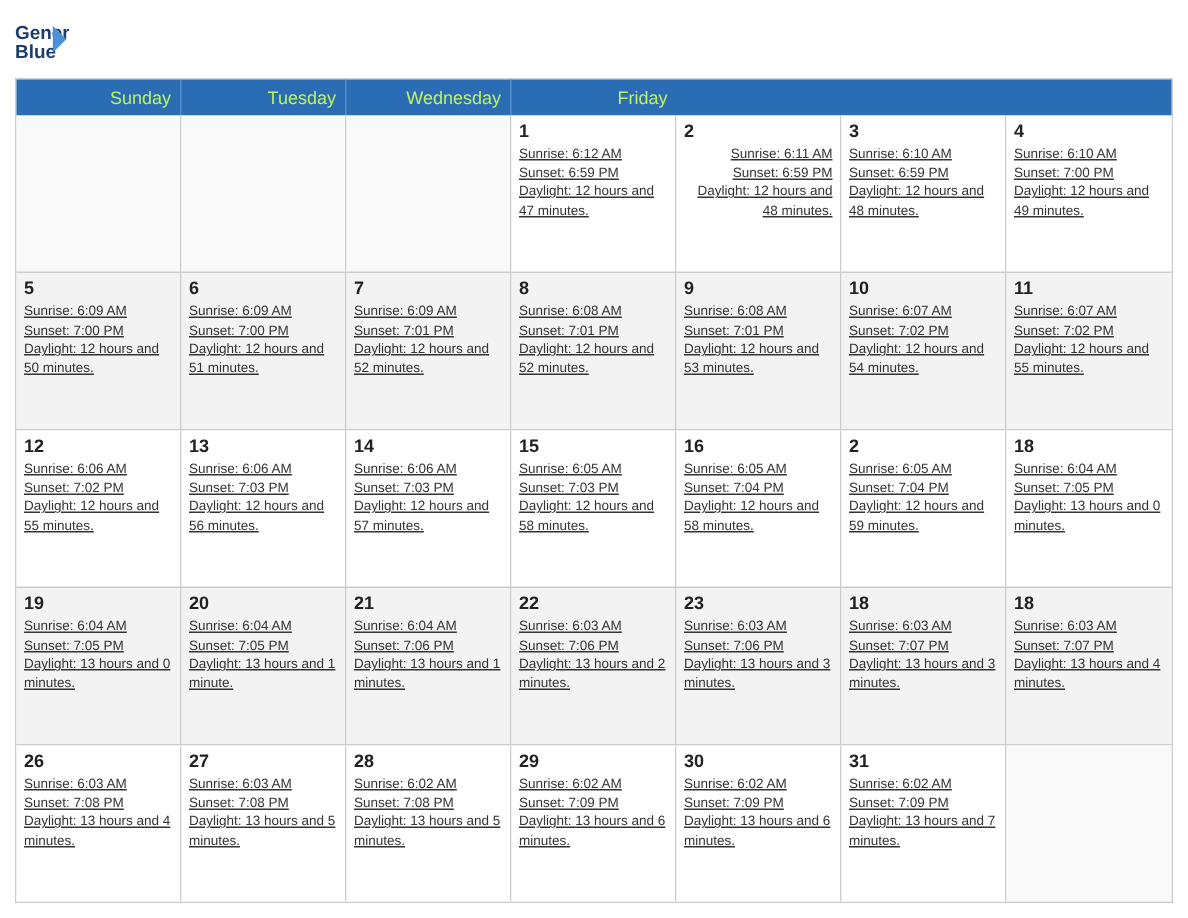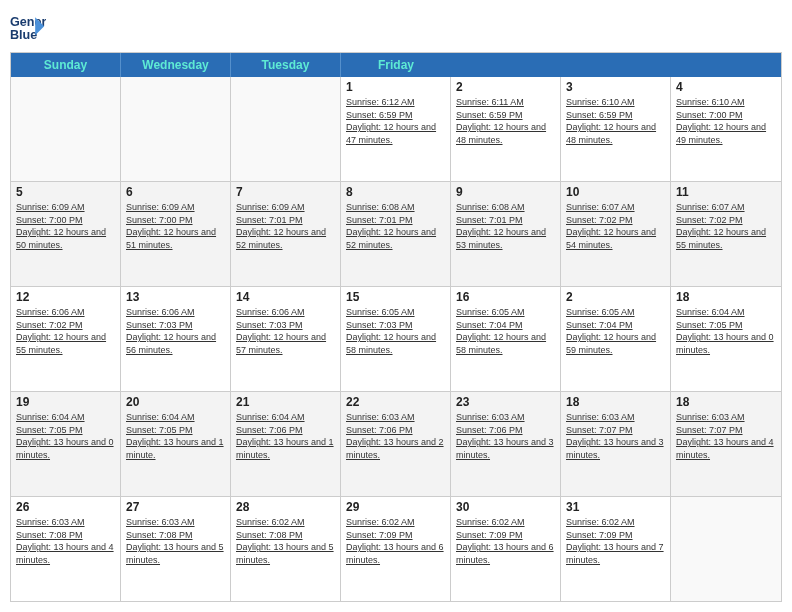--- a/index.html
+++ b/index.html
@@ -59,26 +59,26 @@
       display: flex;
       flex-direction: column;
       border: 1px solid #ccc;
     }
     .cal-header {
       display: grid;
       grid-template-columns: repeat(7, 1fr);
       background: #2a6db5;
     }
     .cal-header-cell {
-      color: #5eead4;
+      color: #bef264;
       font-size: 12px;
-      font-weight: bold;
+      font-weight: normal;
       padding: 5px 6px;
       border-right: 1px solid #5590cc;
-      text-align: center;
+      text-align: right;
     }
     .cal-header-cell:last-child { border-right: none; }
     .cal-body {
       display: flex;
       flex-direction: column;
       flex: 1;
     }
     .cal-row {
       display: grid;
       grid-template-columns: repeat(7, 1fr);
@@ -130,38 +130,38 @@
     </div>
     <div class="title-block">
       <div class="month-title"></div>
       <div class="location"></div>
     </div>
   </div>
 
   <div class="calendar">
     <div class="cal-header">
     <div class="cal-header-cell">Sunday</div>
+        <div class="cal-header-cell">Tuesday</div>
         <div class="cal-header-cell">Wednesday</div>
-        <div class="cal-header-cell">Tuesday</div>
         <div class="cal-header-cell">Friday</div>
       </div>
     <div class="cal-body">
     <div class="cal-row">
           <div class="cal-cell empty"></div>
           <div class="cal-cell empty"></div>
           <div class="cal-cell empty"></div>
           <div class="cal-cell">
             <div class="day-num">1</div>
             <div class="cell-info" style="white-space: pre-line;">Sunrise: 6:12 AM
 Sunset: 6:59 PM
 Daylight: 12 hours and 47 minutes.</div>
           </div>
           <div class="cal-cell">
             <div class="day-num">2</div>
-            <div class="cell-info" style="white-space: pre-line;">Sunrise: 6:11 AM
+            <div class="cell-info" style="white-space: pre-line; text-align: right;">Sunrise: 6:11 AM
 Sunset: 6:59 PM
 Daylight: 12 hours and 48 minutes.</div>
           </div>
           <div class="cal-cell">
             <div class="day-num">3</div>
             <div class="cell-info" style="white-space: pre-line;">Sunrise: 6:10 AM
 Sunset: 6:59 PM
 Daylight: 12 hours and 48 minutes.</div>
           </div>
           <div class="cal-cell">

